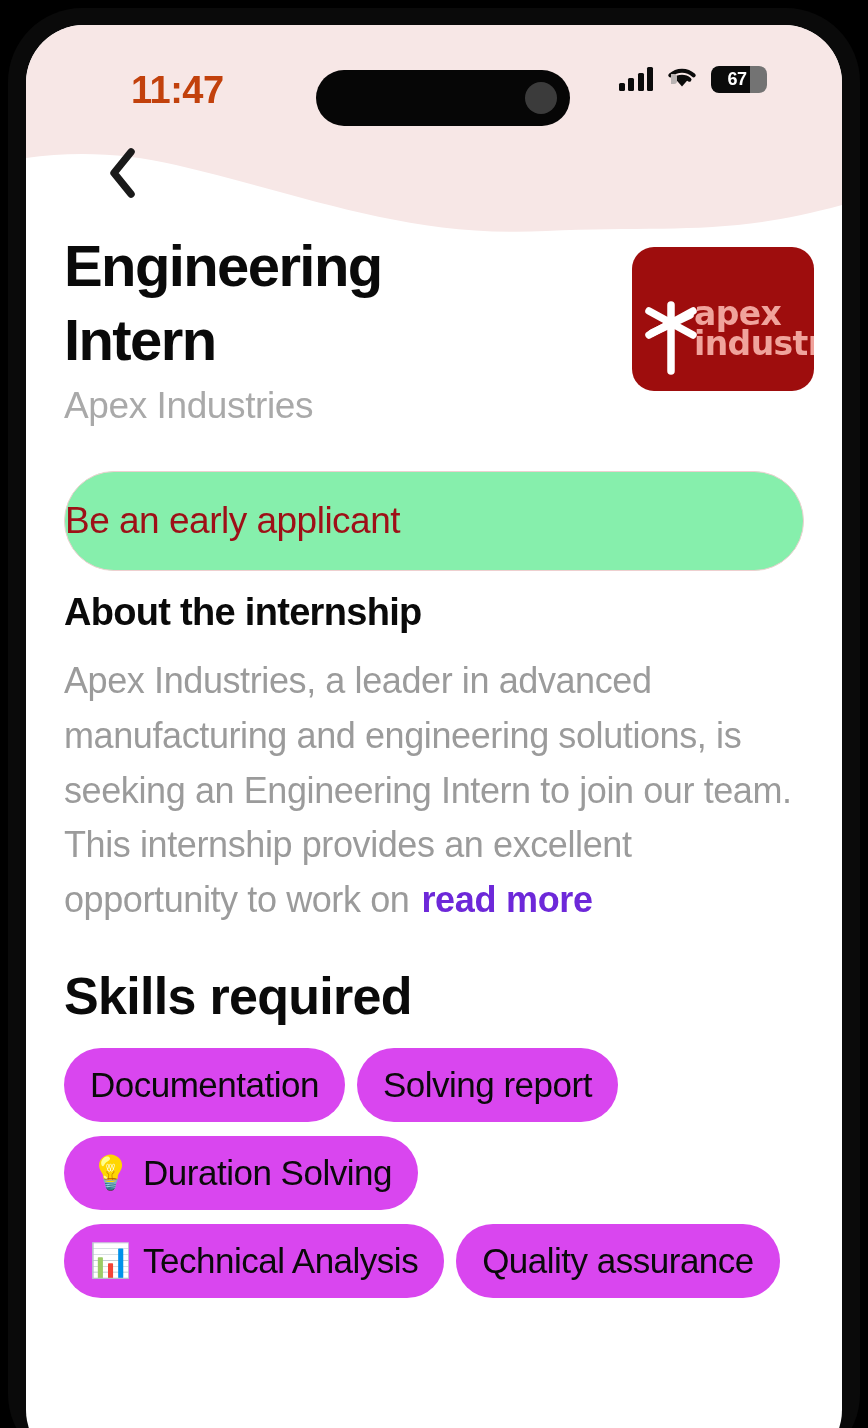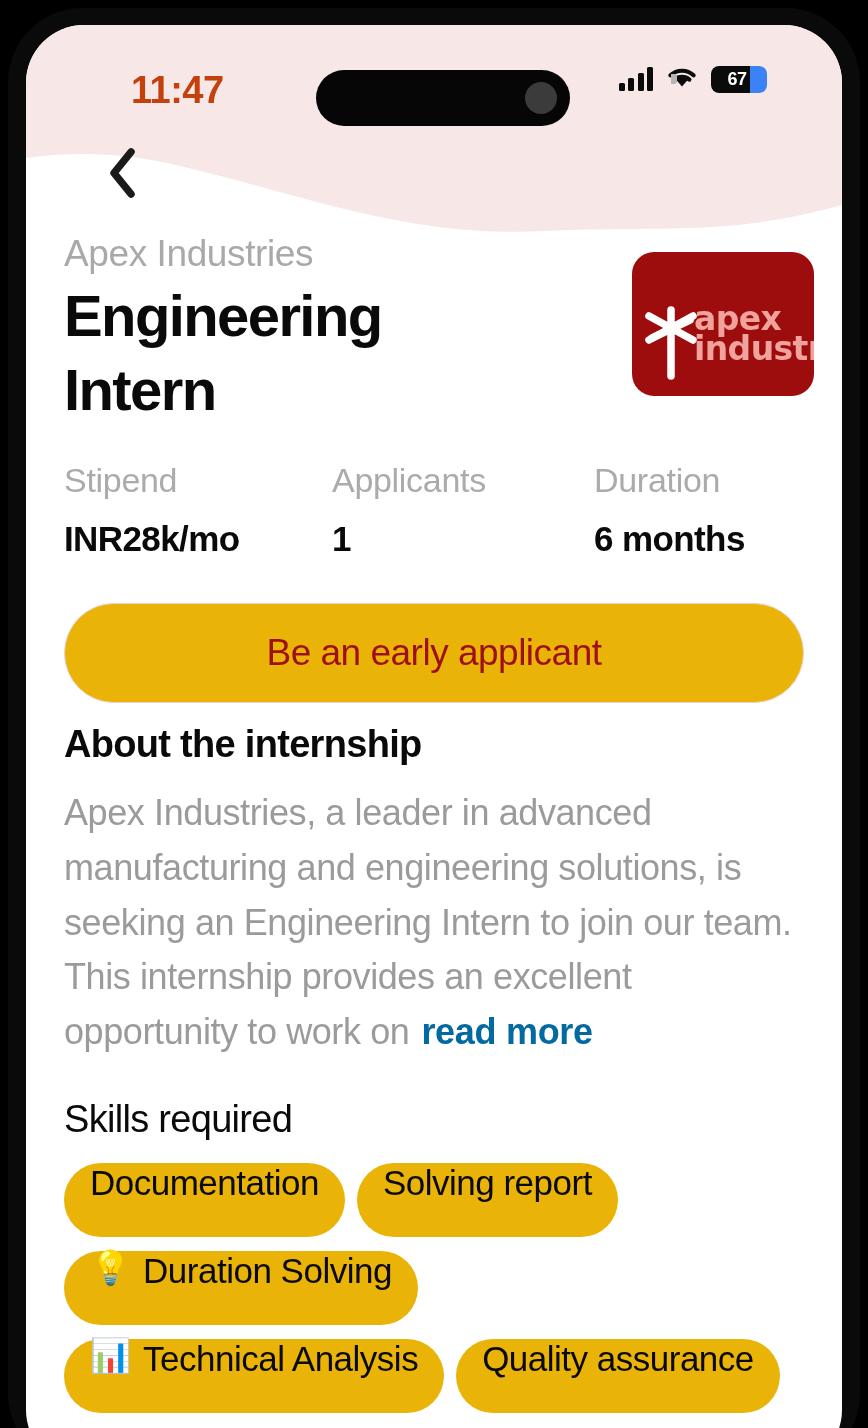--- a/index.html
+++ b/index.html
@@ -53,21 +53,21 @@
     display:flex; align-items:center; gap:13px;
   }
   .bars{ display:flex; align-items:flex-end; gap:3.5px; height:24px; }
   .bars i{ display:block; width:6px; background:#0b0b0b; border-radius:1.5px; }
   .bars i:nth-child(1){ height:8px; }
   .bars i:nth-child(2){ height:13px; }
   .bars i:nth-child(3){ height:18px; }
   .bars i:nth-child(4){ height:24px; }
   #battery{
     position:relative; width:56px; height:27px;
-    border-radius:8px; background:#3b82f6; overflow:hidden;
+    border-radius:8px; background:#737373; overflow:hidden;
     display:flex; align-items:center;
   }
   #battery-fill{
     position:absolute; left:0; top:0; height:100%; width:70%;
     background:#0b0b0b; border-radius:8px 0 0 8px;
   }
   #battery-level{
     position:relative; z-index:2; width:100%; text-align:center;
     font-size:18px; font-weight:bold; color:#fff; letter-spacing:-0.5px;
     padding-right:4px;
@@ -129,55 +129,55 @@
     font-size:34px; color:#ababab; font-weight:400;
     letter-spacing:-0.3px; display:block;
   }
   .stat-value{
     font-size:35px; color:#0a0a0a; font-weight:bold;
     letter-spacing:-0.6px; display:block; margin-top:19px;
   }
   
   #early-applicant-button{
     margin-top:44px; width:740px; height:100px;
-    background:#eab308; border:1.5px solid #eed0d0;
+    background:#86efac; border:1.5px solid #eed0d0;
     border-radius:50px;
-    display:flex; align-items:center; justify-content:center;
+    display:flex; align-items:center; justify-content:flex-start;
     cursor:pointer;
   }
   #early-applicant-label{
     font-size:37px; color:#9e1017; font-weight:500; letter-spacing:-0.5px;
   }
   
   #about-heading{
     margin-top:20px;
     font-size:38px; font-weight:bold; color:#0a0a0a; letter-spacing:-0.7px;
   }
   #about-body{
     margin-top:20px;
     font-size:36px; color:#9b9b9b; line-height:1.52; letter-spacing:-0.4px;
     max-width:740px;
   }
   #read-more-link{
-    color:#0369a1; font-weight:bold; cursor:pointer;
+    color:#6d28d9; font-weight:bold; cursor:pointer;
     margin-left:12px; letter-spacing:-0.3px;
   }
   
   #skills-heading{
     margin-top:38px;
-    font-size:38px; font-weight:normal; color:#0a0a0a; letter-spacing:-0.7px;
+    font-size:52px; font-weight:bold; color:#0a0a0a; letter-spacing:-0.7px;
   }
   #skills-chips{
     display:flex; flex-wrap:wrap; gap:14px 12px; margin-top:22px;
     max-width:742px;
   }
   .skill-chip{
-    background:#eab308; border-radius:42px;
+    background:#d946ef; border-radius:42px;
     height:74px; padding:0 26px;
-    display:flex; align-items:flex-start; gap:12px;
+    display:flex; align-items:center; gap:12px;
     cursor:pointer;
   }
   .skill-emoji{ font-size:33px; line-height:1; }
   .skill-text{
     font-size:35px; color:#0a0a0a; letter-spacing:-0.5px; white-space:nowrap;
   }
 </style>
 </head>
 <body>
 
@@ -217,53 +217,39 @@
 
     <div id="back-button">
       <svg width="34" height="54" viewBox="0 0 34 54">
         <path d="M26 6 L9 27 L26 48" stroke="#1a1a1a" stroke-width="7.5" fill="none" stroke-linecap="round" stroke-linejoin="round"></path>
       </svg>
     </div>
 
     <div id="content">
 
       <div id="job-head">
+        <div id="job-title">Engineering Intern</div>
         <div id="company-name">Apex Industries</div>
-        <div id="job-title">Engineering Intern</div>
 
         <div id="company-logo">
           <svg id="logo-star" viewBox="0 0 62 76">
             <g stroke="#ffffff" stroke-width="7.5" stroke-linecap="round">
               <line x1="31" y1="6" x2="31" y2="72"></line>
               <line x1="9" y1="12" x2="53" y2="36"></line>
               <line x1="53" y1="12" x2="9" y2="36"></line>
               <line x1="12" y1="34" x2="50" y2="16"></line>
             </g>
           </svg>
           <div id="logo-wordmark">
             <span id="logo-line1">apex</span>
             <span id="logo-line2">industries</span>
           </div>
         </div>
       </div>
 
-      <div id="stats-row">
-        <div class="stat">
-          <span class="stat-label">Stipend</span>
-          <span class="stat-value">INR28k/mo</span>
-        </div>
-        <div class="stat">
-          <span class="stat-label">Applicants</span>
-          <span class="stat-value">1</span>
-        </div>
-        <div class="stat">
-          <span class="stat-label">Duration</span>
-          <span class="stat-value">6 months</span>
-        </div>
-      </div>
 
       <div id="early-applicant-button">
         <span id="early-applicant-label">Be an early applicant</span>
       </div>
 
       <div id="about-heading">About the internship</div>
       <div id="about-body">
         <span>Apex Industries, a leader in advanced manufacturing and engineering solutions, is seeking an Engineering Intern to join our team. This internship provides an excellent opportunity to work on</span><span id="read-more-link">read more</span>
       </div>
 

